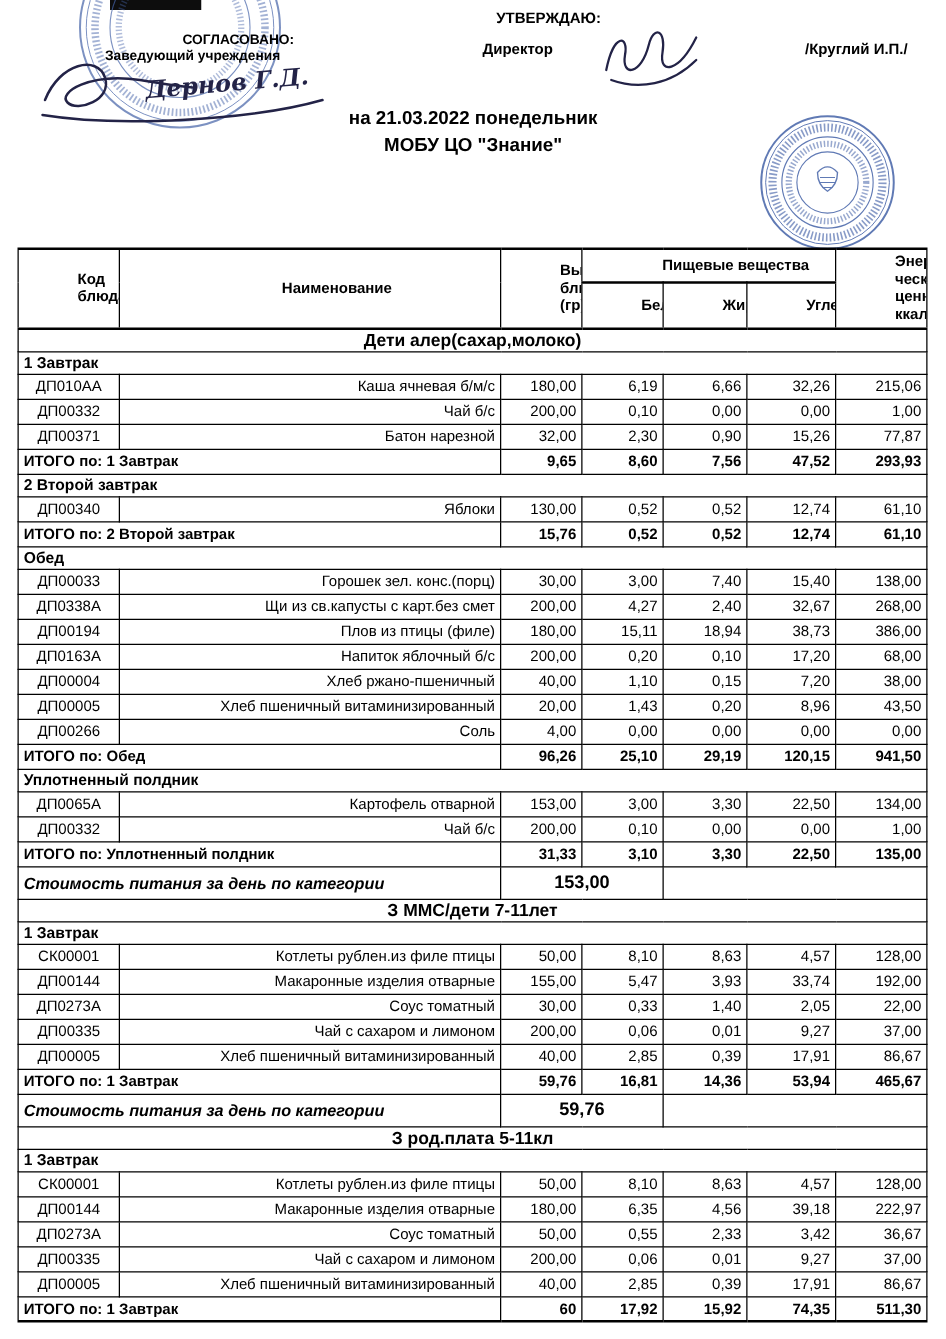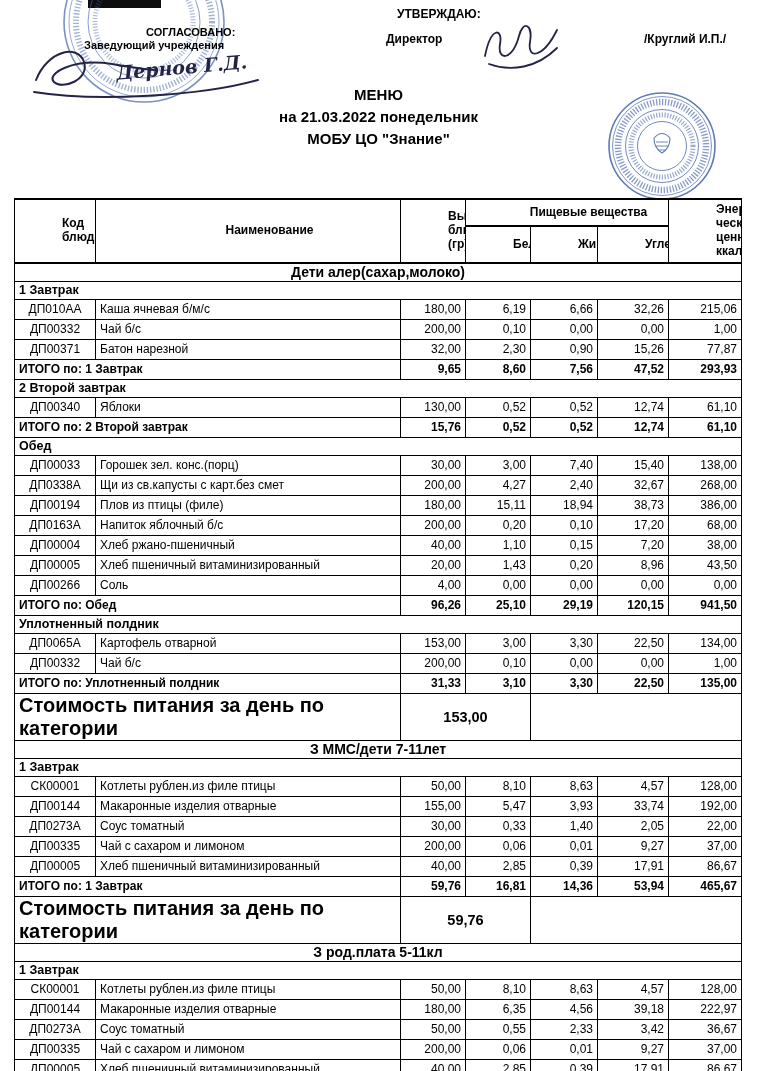--- a/index.html
+++ b/index.html
@@ -50,30 +50,30 @@
   .th-code   { text-align:left; padding-left:6px; }
   .th-name, .th-yield, .th-nutrients { text-align:center; }
   .th-nutrients { border-bottom-width:1px; }
   .th-energy { text-align:right; padding-left:4px;margin-left:32px; }
 
   .row-dish td, .row-total td { height:20px; }
   .row-meal td, .row-category td { height:18px; }
   .row-cost td { height:26px; }
 
   .code-cell { text-align:center; padding-left:3px; }
-  .name-cell { text-align:left; }
+  .name-cell { text-align:right; }
   .num-cell  { text-align:right; }
   .total-label { font-weight:bold; padding-left:3px; }
   .total-num   { font-weight:bold; }
   .meal-cell { font-weight:bold; padding-left:10px; font-size:12.5px;
                border-left-style:hidden; border-right-style:hidden; }
   .cat-cell  { font-weight:bold; text-align:center; font-size:14px;
                border-left-style:hidden; border-right-style:hidden; }
-  .cost-label { font-weight:bold; font-size:20px; padding-left:6px;
-                border-right-style:hidden; border-bottom-width:2px; }
+  .cost-label { font-weight:bold; font-size:13px; padding-left:6px;
+                border-right-style:hidden; border-bottom-width:2px;font-style:italic; }
   .cost-value { font-weight:bold; font-size:14.5px; text-align:center;
                 border-bottom-width:2px; }
   .cost-empty { border-right-style:hidden; border-bottom-width:2px; }
   .menu tbody tr:last-child td { border-bottom-width:2px; }
 </style>
 </head>
 <body>
 
 <div class="page">
 
@@ -100,21 +100,20 @@
 
   <div class="lbl lbl-utverzhdayu">УТВЕРЖДАЮ:</div>
   <div class="lbl lbl-director">Директор</div>
   <svg class="sig sig-right" width="88" height="54" viewBox="0 0 88 54" aria-hidden="true">
     <path stroke-width="1.8" d="M8,38 C14,8 26,10 23,26 C20,44 36,42 42,18 C46,2 56,6 53,24 C50,42 66,40 80,12"></path>
     <path stroke-width="1.8" d="M12,46 C34,54 60,50 80,30"></path>
   </svg>
   <div class="lbl lbl-kruglii">/Круглий И.П./</div>
 
   <div class="title-block">
-    <div>МЕНЮ</div>
     <div>на 21.03.2022  понедельник</div>
     <div>МОБУ ЦО "Знание"</div>
   </div>
 
   <svg class="stamp stamp-right" width="112" height="112" viewBox="0 0 112 112" aria-hidden="true">
     <g fill="none" opacity="0.85">
       <circle cx="56" cy="56" r="53" stroke-width="1.6"></circle>
       <circle cx="56" cy="56" r="49.5" stroke-width="0.8"></circle>
       <circle cx="56" cy="56" r="44" stroke-width="6.5" stroke-dasharray="1.3 1.7" opacity="0.75"></circle>
       <circle cx="56" cy="56" r="36.5" stroke-width="0.9"></circle>

